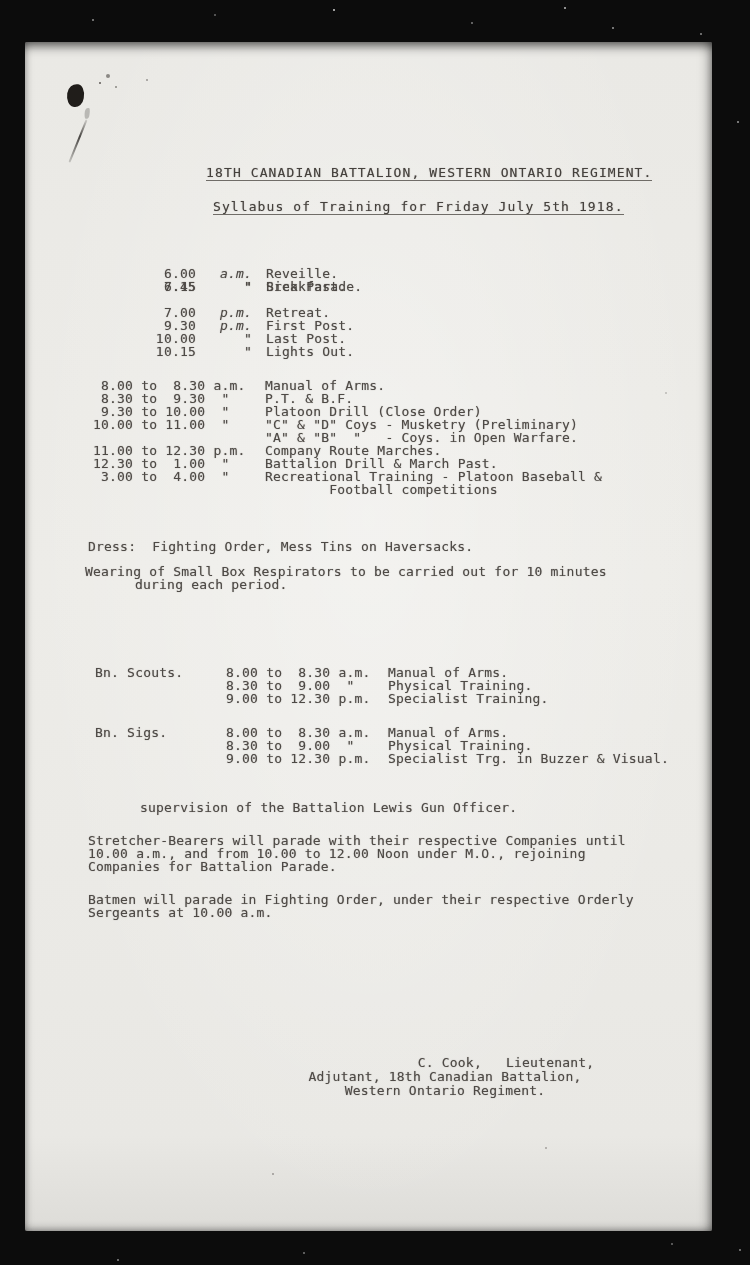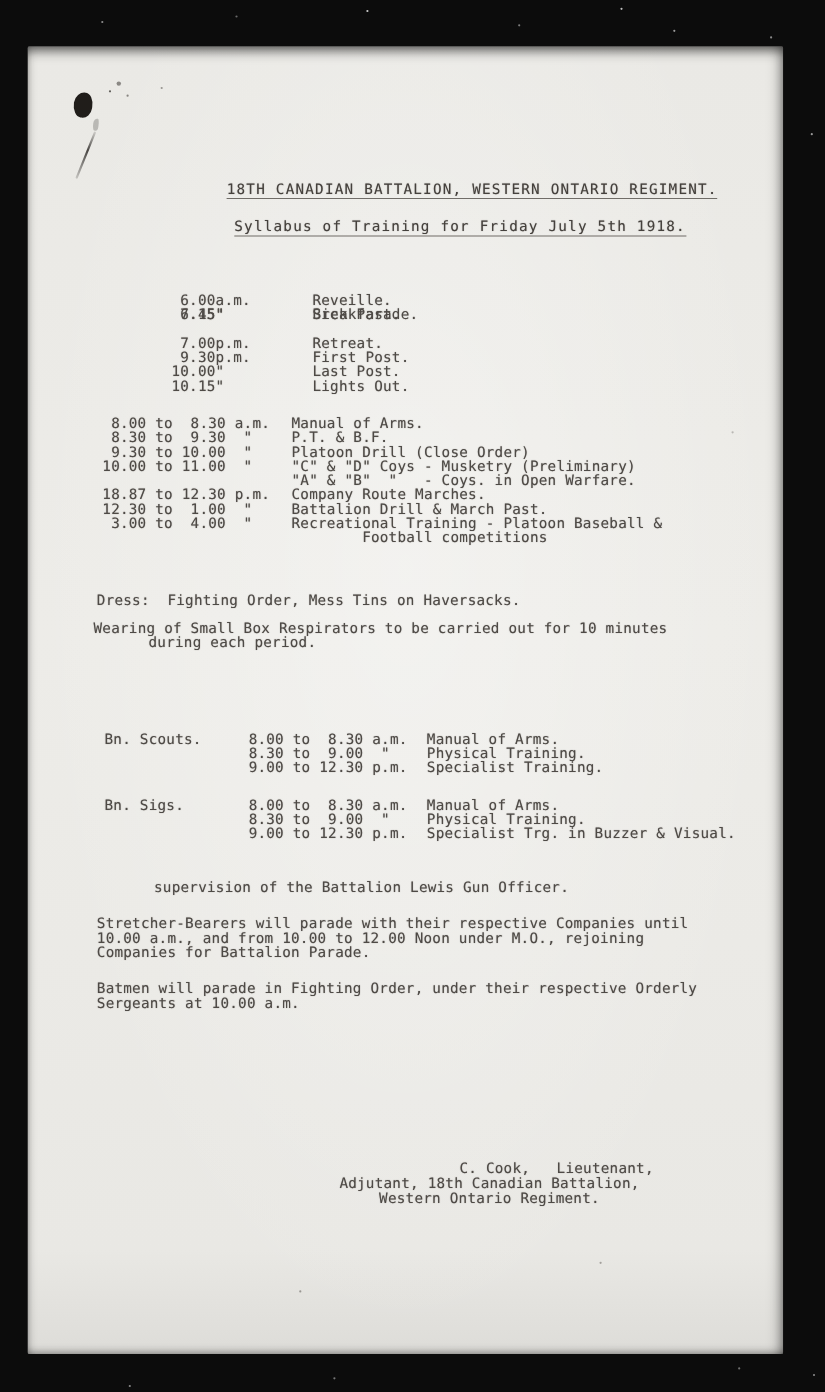--- a/index.html
+++ b/index.html
@@ -65,22 +65,22 @@
   .title-line .u {
     display:inline-block; padding-bottom:1px;
     border-bottom:1px solid rgba(70,65,60,0.75);
   }
   .heading-u {
     display:inline-block; padding-bottom:2px;
     border-bottom:3px double rgba(72,67,62,0.7);
   }
   .dr-row { display:flex; left:127px; }
   .dr-time { width:44px; text-align:right; }
-  .dr-mer  { width:56px; text-align:left; }
-  .dr-act  { margin-left:32px; }
+  .dr-mer  { width:56px; text-align:right;font-style:italic; }
+  .dr-act  { margin-left:14px; }
   .ts-row { display:flex; left:68px; }
   .ts-period { width:152px; }
   .ts-act { margin-left:20px; }
   .sp-row { display:flex; left:193px; }
   .sp-period { width:152px; }
   .sp-act { margin-left:18px; }
   .sig-line { left:270px; width:300px; text-align:center; }
   .sig-indent { text-indent:122px; }
 </style>
 </head>
@@ -151,21 +151,21 @@
     </div>
     <div class="txt ts-row" style="top:376px">
       <span class="ts-period">10.00 to 11.00  "</span>
       <span class="ts-act">"C" &amp; "D" Coys - Musketry (Preliminary)</span>
     </div>
     <div class="txt ts-row" style="top:389px">
       <span class="ts-period"></span>
       <span class="ts-act">"A" &amp; "B"  "   - Coys. in Open Warfare.</span>
     </div>
     <div class="txt ts-row" style="top:402px">
-      <span class="ts-period">18.87 to 12.30 p.m.</span>
+      <span class="ts-period">11.00 to 12.30 p.m.</span>
       <span class="ts-act">Company Route Marches.</span>
     </div>
     <div class="txt ts-row" style="top:415px">
       <span class="ts-period">12.30 to  1.00  "</span>
       <span class="ts-act">Battalion Drill &amp; March Past.</span>
     </div>
     <div class="txt ts-row" style="top:428px">
       <span class="ts-period"> 3.00 to  4.00  "</span>
       <span class="ts-act">Recreational Training - Platoon Baseball &amp;</span>
     </div>

